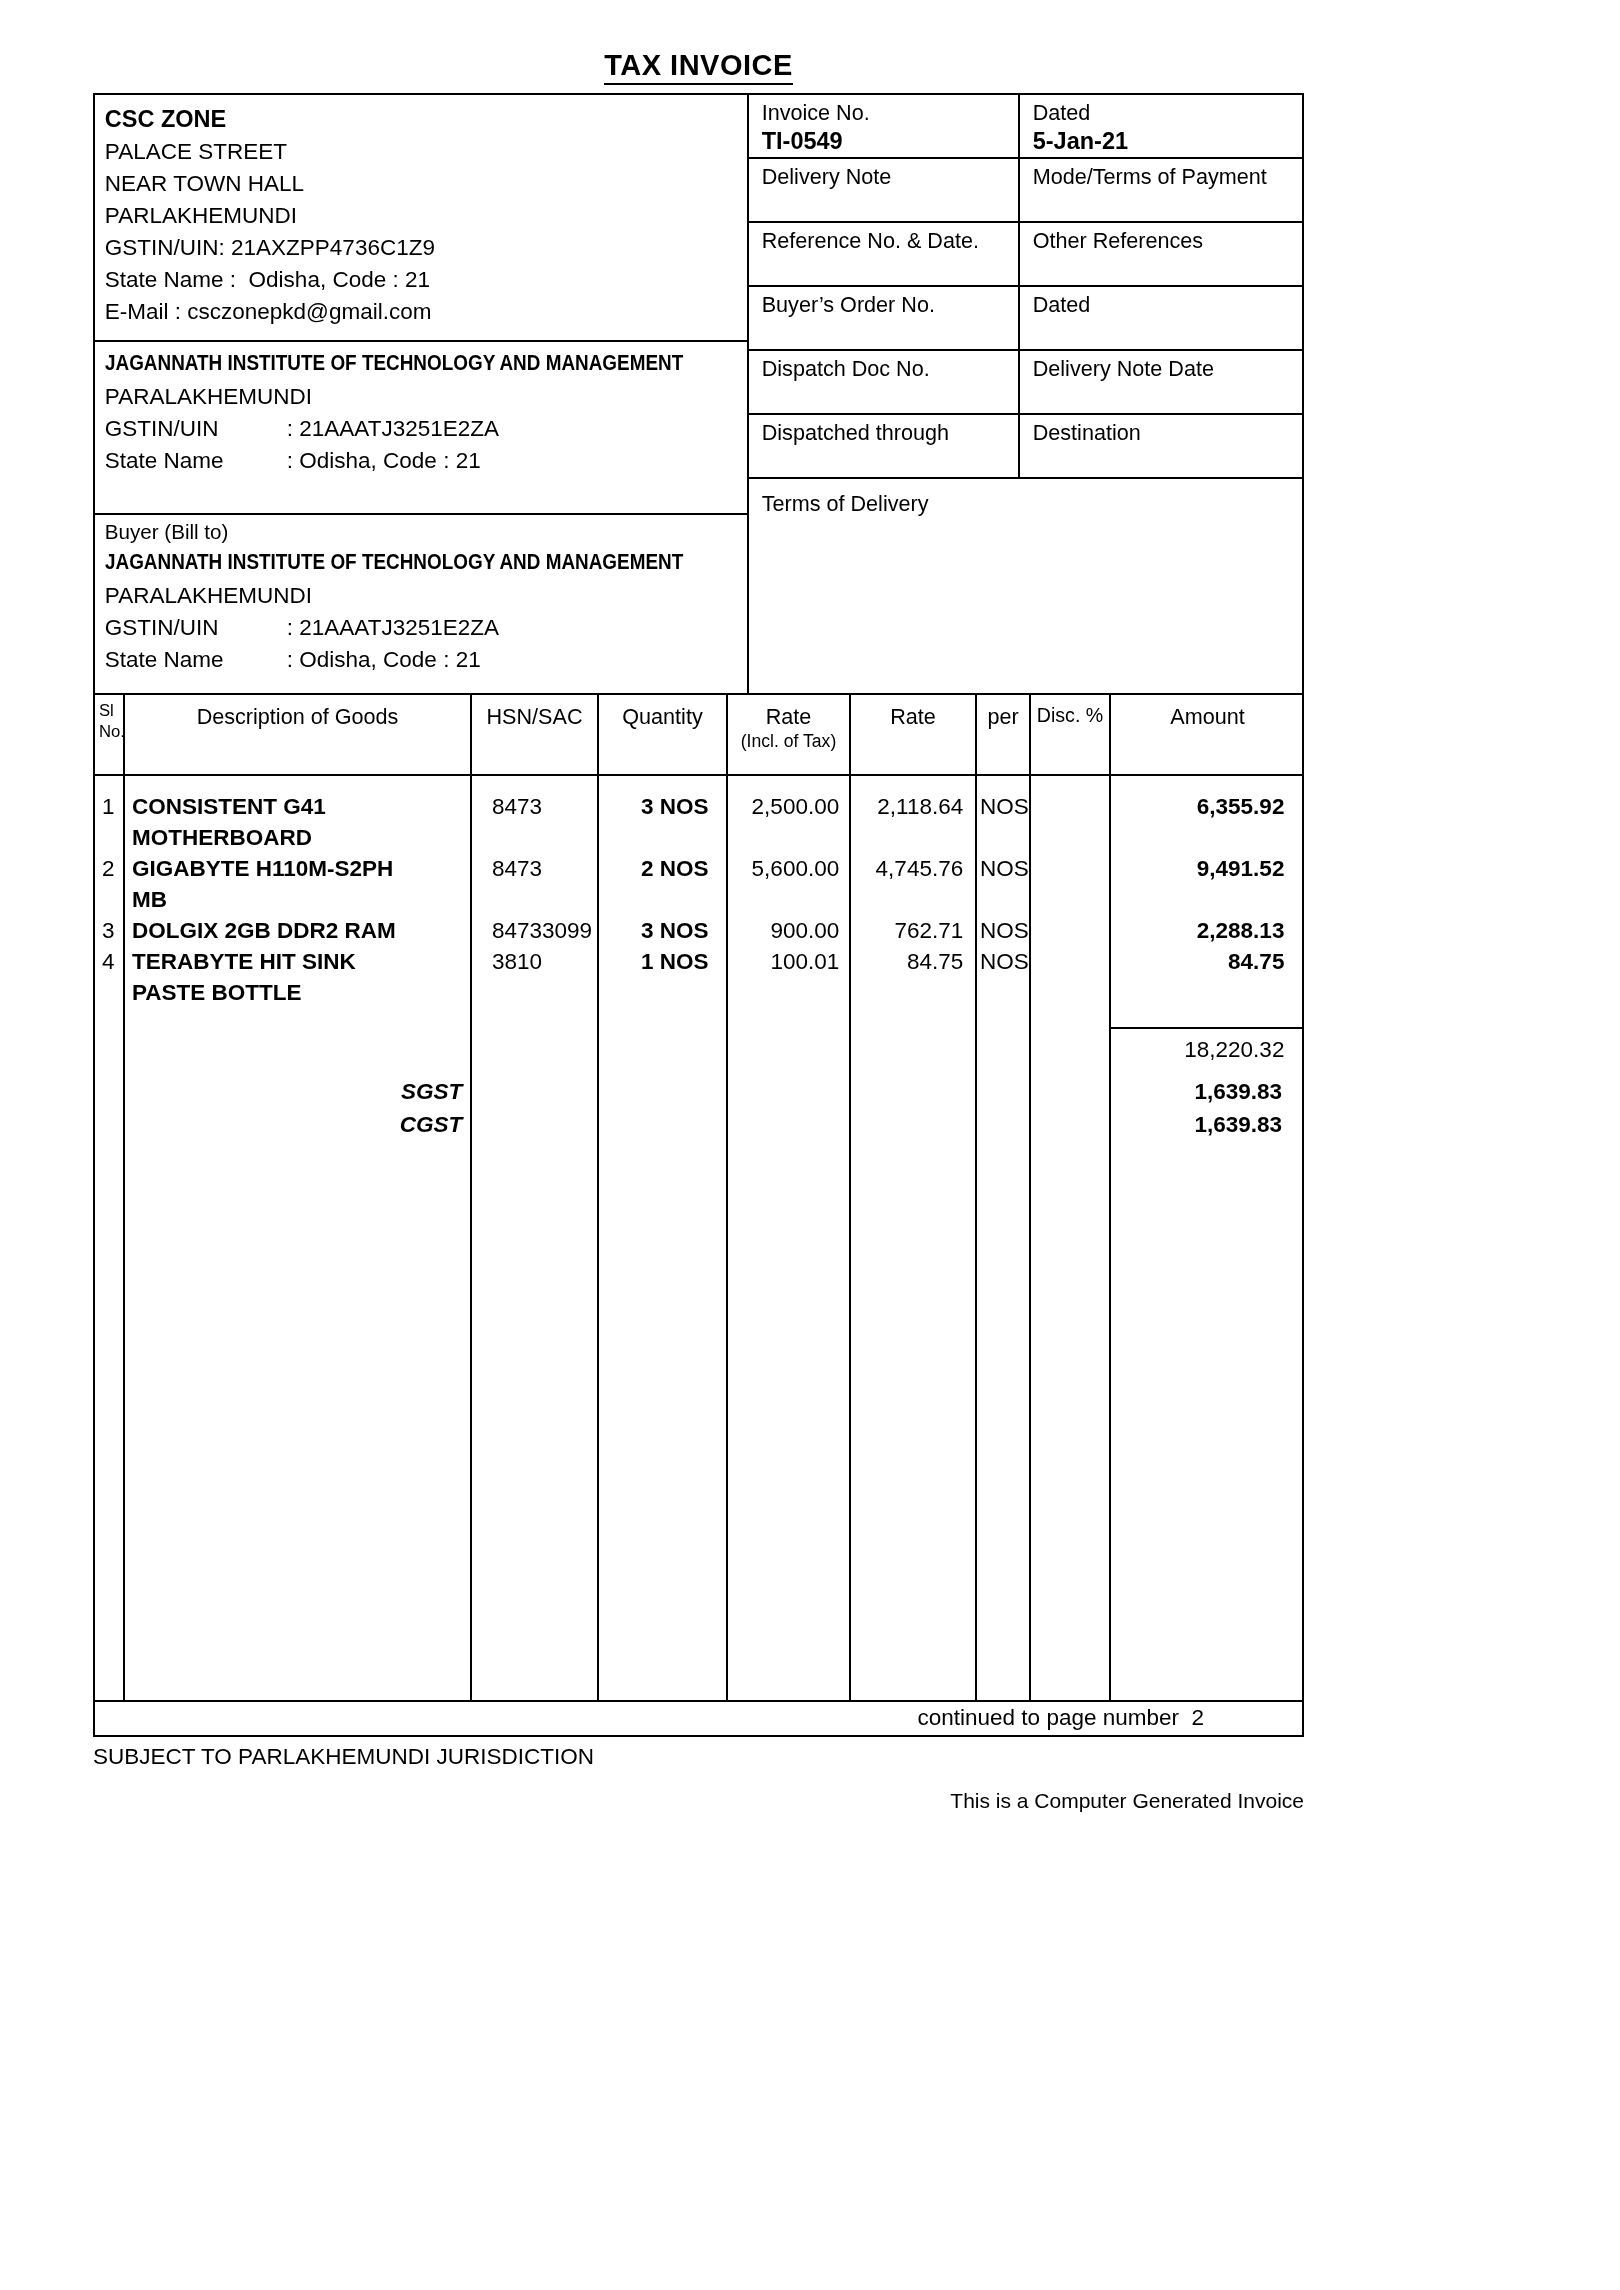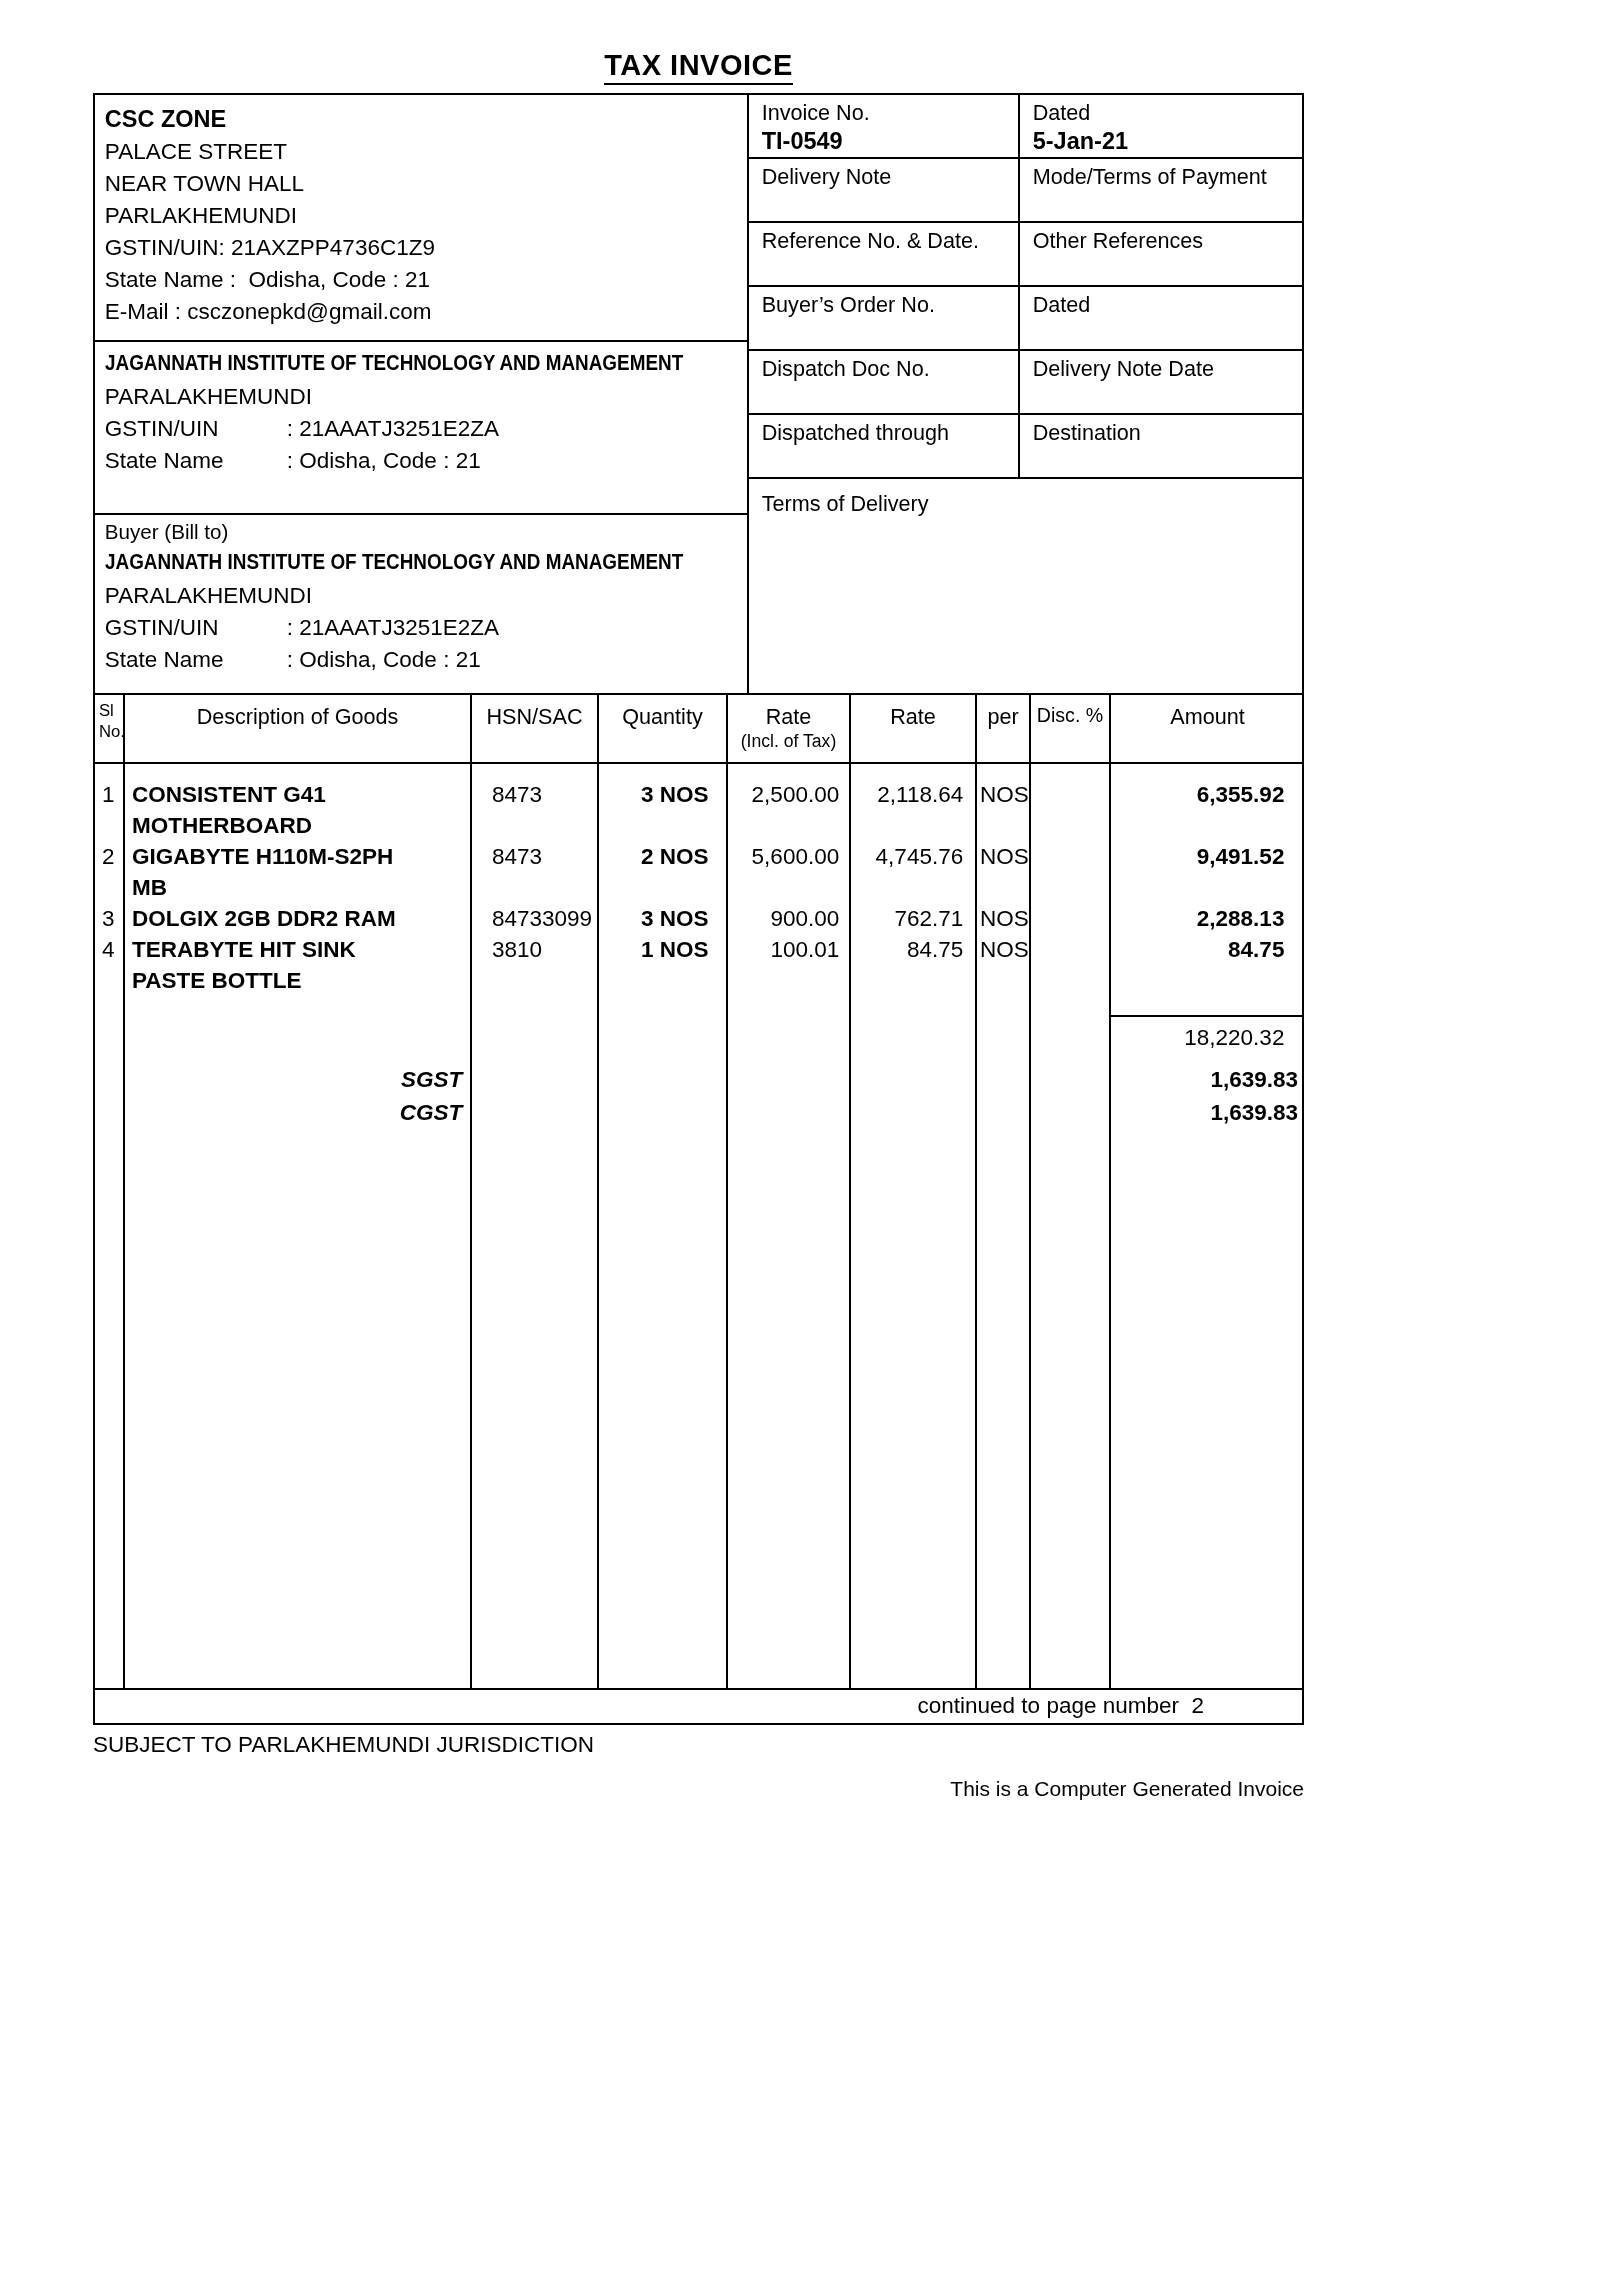--- a/index.html
+++ b/index.html
@@ -47,42 +47,42 @@
   .meta-cell { padding:4.9px 11.8px 0 12.7px; }
   .meta-cell.mleft { width:271px; flex:none; border-right:2px solid #000; }
   .meta-cell.mright { flex:1; }
   .meta-label { font-size:21.6px; line-height:26.5px; }
   .meta-value { font-size:23.5px; font-weight:bold; line-height:30px; }
   .terms-area { flex:1; padding:11.8px 11.8px 0 12.7px; font-size:21.6px; }
 
   
   table.items { border-collapse:collapse; width:100%; table-layout:fixed; }
   th { border-right:2px solid #000; border-bottom:2px solid #000; font-weight:normal;
-       font-size:21.6px; vertical-align:top; padding-top:8.8px; height:68px; text-align:center; }
+       font-size:21.6px; vertical-align:top; padding-top:8.8px; height:80px; text-align:center; }
   th:last-child { border-right:none; }
   th.h-sl { font-size:16.7px; text-align:left; padding:5.9px 0 0 3.9px; line-height:19.6px; }
   .h-sub { display:block; font-size:17.6px; line-height:23.5px; }
   th.h-disc { font-size:19.6px; }
 
   td { border-right:2px solid #000; vertical-align:top; font-size:22.5px; line-height:31px; padding:0 3.9px; }
   td:last-child { border-right:none; }
   tr.first-row td { padding-top:15.7px; }
   td.c-sl { padding-left:6.9px; }
   td.c-desc { font-weight:bold; padding-left:6.9px; }
   td.c-desc .wrapbox { display:block; width:284px; }
   td.c-hsn { padding-left:20px; }
   td.c-qty { text-align:right; font-weight:bold; padding-right:17.6px;padding-left:9px; }
   td.c-ratei { text-align:right; padding-right:9.8px; }
   td.c-rate { text-align:right; padding-right:11.8px; }
   td.c-per { padding-left:2.9px; }
   td.c-amt { text-align:right; font-weight:bold; padding-right:19.6px; }
   tr.gap-row td { height:19.6px; }
   td.subtotal-amt { border-top:2px solid #000; text-align:right; padding:4.9px 19.6px 9.8px 3.9px; font-weight:normal; }
   td.tax-name { text-align:right; font-weight:bold; font-style:italic; padding-right:7.8px; line-height:33px; }
-  td.tax-amt { text-align:right; font-weight:bold; padding-right:6px; line-height:33px; }
+  td.tax-amt { text-align:right; font-weight:bold; padding-right:22px; line-height:33px; }
   tr.filler-row td { height:559px; }
 
   .continued-row {
     border-top:2px solid #000;
     height:35px; display:flex; align-items:center; justify-content:flex-end;
     padding-right:98px; font-size:22.5px;
   }
 
   .jurisdiction { text-align:left; margin-top:7px; font-size:22.5px; }
   .generated { text-align:right; margin-top:19.6px; font-size:21px; }

